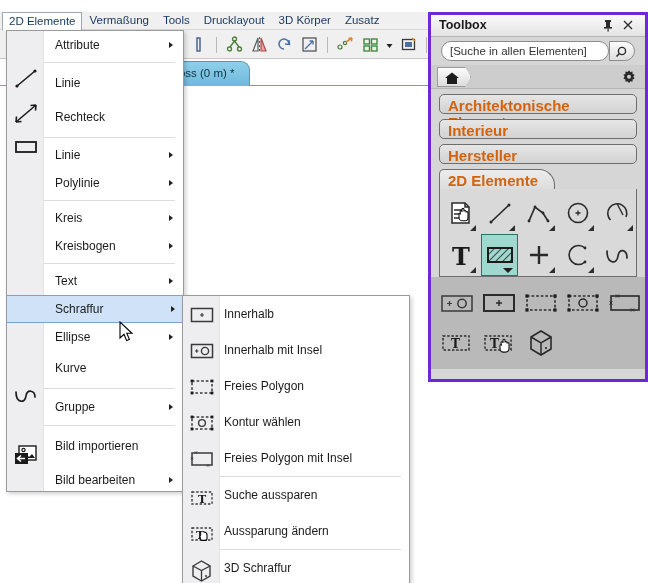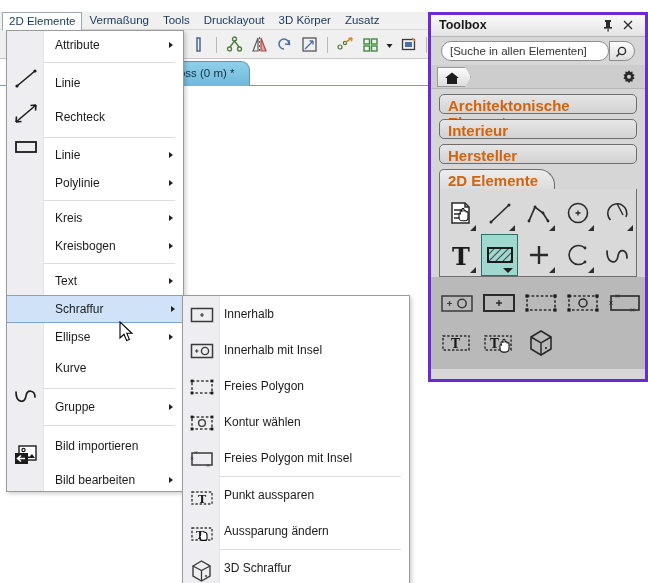--- a/index.html
+++ b/index.html
@@ -490,21 +490,21 @@
         <span>Freies Polygon</span>
       </div>
       <div class="smi">
         <span>Kontur wählen</span>
       </div>
       <div class="smi">
         <span>Freies Polygon mit Insel</span>
       </div>
       <div class="ssep"></div>
       <div class="smi">
-        <span>Punkt aussparen</span>
+        <span>Suche aussparen</span>
       </div>
       <div class="smi">
         <span>Aussparung ändern</span>
       </div>
       <div class="ssep"></div>
       <div class="smi">
         <span>3D Schraffur</span>
       </div>
     </div>
   </div>

